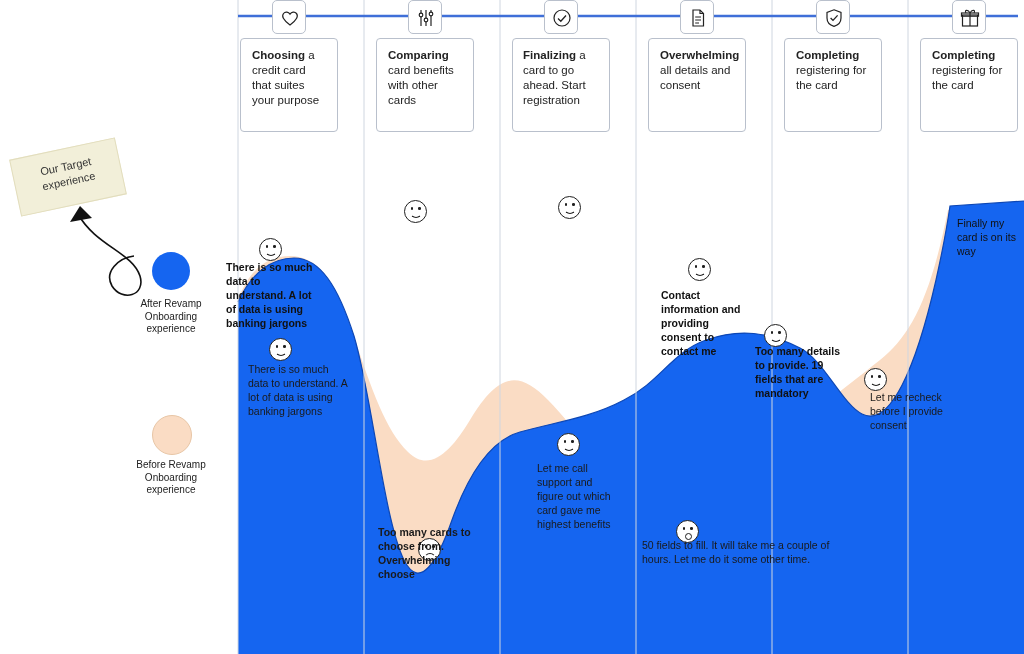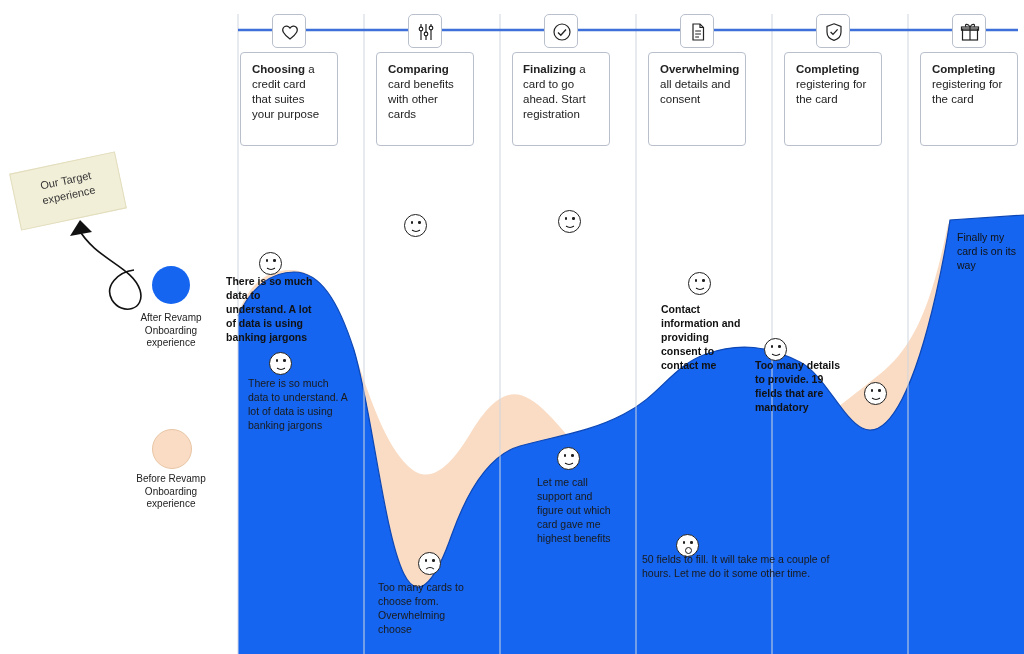--- a/index.html
+++ b/index.html
@@ -4,21 +4,21 @@
 <style>
   html,body{margin:0;padding:0;}
   body{
     width:1024px;height:654px;
     background:#ffffff;
     font-family:"Liberation Sans", sans-serif;
     position:relative;
     overflow:hidden;
     color:#1a1a1a;
   }
-  .canvas{position:absolute;left:0;top:0;width:1024px;height:512px;margin-top:14px;}
+  .canvas{position:absolute;left:0;top:0;width:1024px;height:512px;}
   svg.layer{position:absolute;left:0;top:0;width:1024px;height:654px;pointer-events:none;}
 
   
   .stage-card{
     position:absolute;
     box-sizing:border-box;
     border:1px solid #b9c0cc;
     border-radius:4px;
     background:#ffffff;
     padding:9px 11px 8px 11px;
@@ -279,35 +279,36 @@
       <span class="eye r"></span>
       <span class="mouth"></span>
   </div>
   <div class="cap" style="left:248px;top:362px;width:100px;">There is so much data to understand. A lot of data is using banking jargons</div>
 
   <div class="face sad" style="left:418px;top:538px;">
     <span class="eye l"></span>
       <span class="eye r"></span>
       <span class="mouth"></span>
   </div>
-  <div class="cap" style="left:378px;top:566px;width:100px;">Too many cards to choose from. Overwhelming choose</div>
+  <div class="cap" style="left:378px;top:525px;width:100px;font-weight:bold;">Too many cards to choose from. Overwhelming choose</div>
 
   <div class="face" style="left:557px;top:433px;">
     <span class="eye l"></span>
       <span class="eye r"></span>
       <span class="mouth"></span>
   </div>
   <div class="cap" style="left:537px;top:461px;width:82px;">Let me call support and figure out which card gave me highest benefits</div>
 
   <div class="face shock" style="left:676px;top:520px;">
     <span class="eye l"></span>
       <span class="eye r"></span>
       <span class="mouth"></span>
   </div>
   <div class="cap" style="left:642px;top:538px;width:205px;">50 fields to fill. It will take me a couple of hours. Let me do it some other time.</div>
 
   <div class="face" style="left:864px;top:368px;">
     <span class="eye l"></span>
       <span class="eye r"></span>
       <span class="mouth"></span>
   </div>
+  <div class="cap" style="left:870px;top:390px;width:92px;">Let me recheck before I provide consent</div>
 
 </div>
 
 </body></html>

